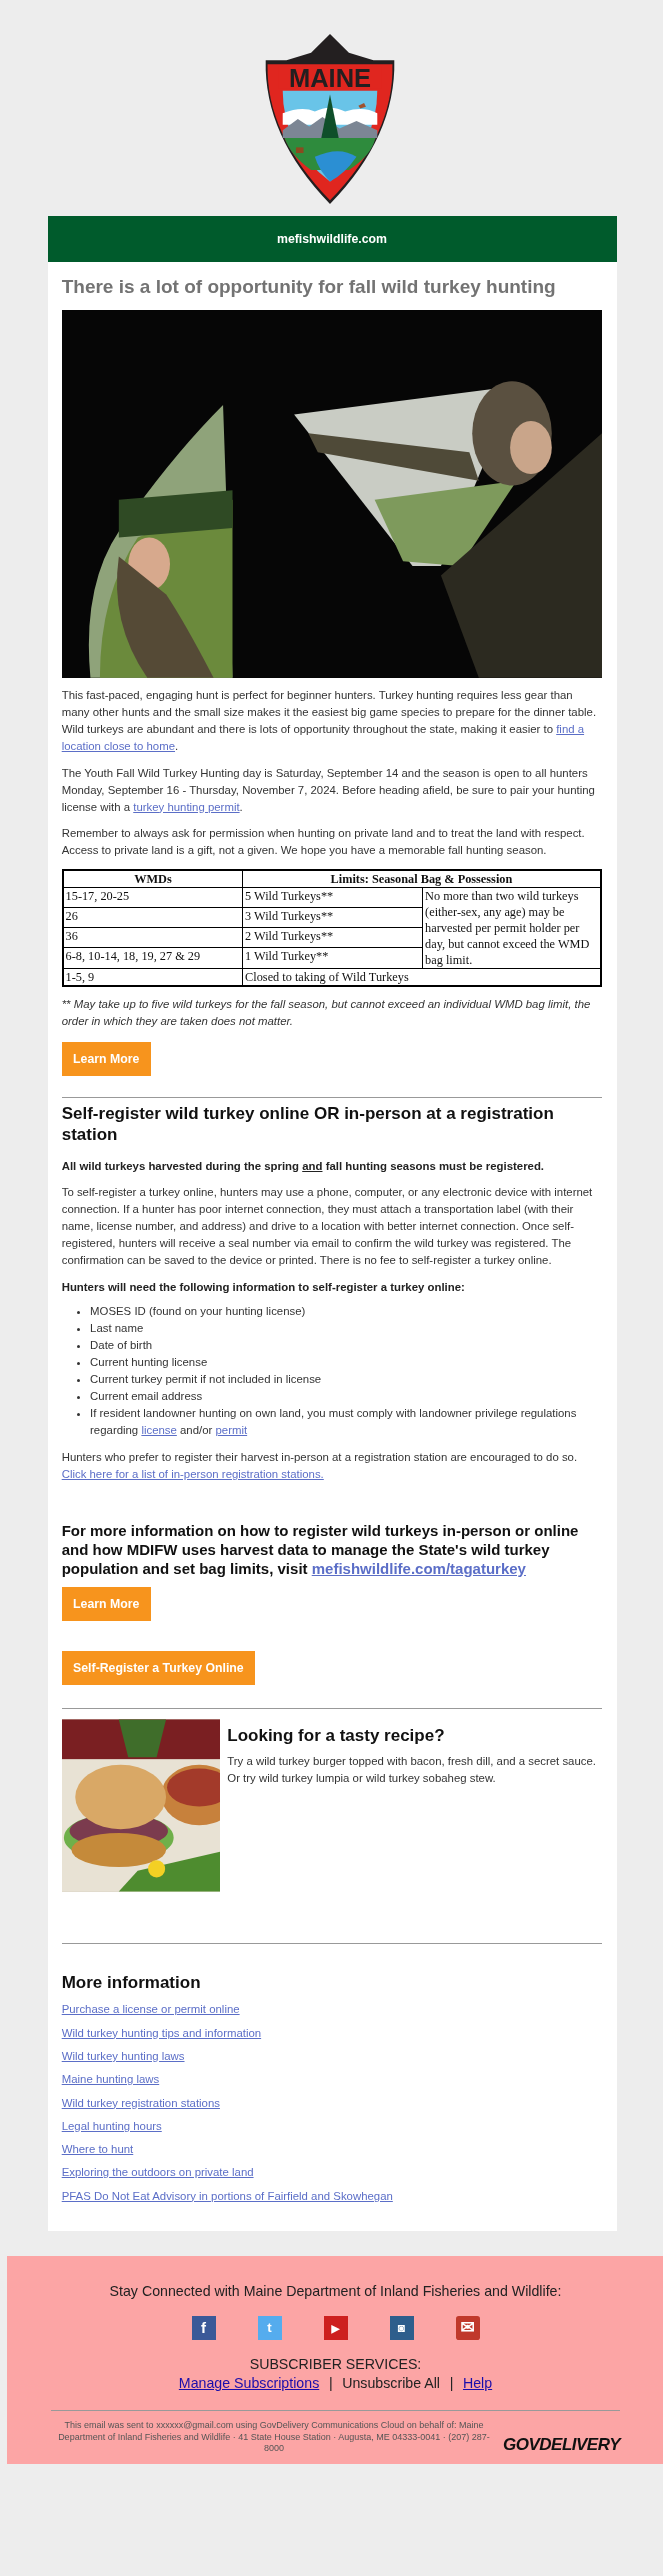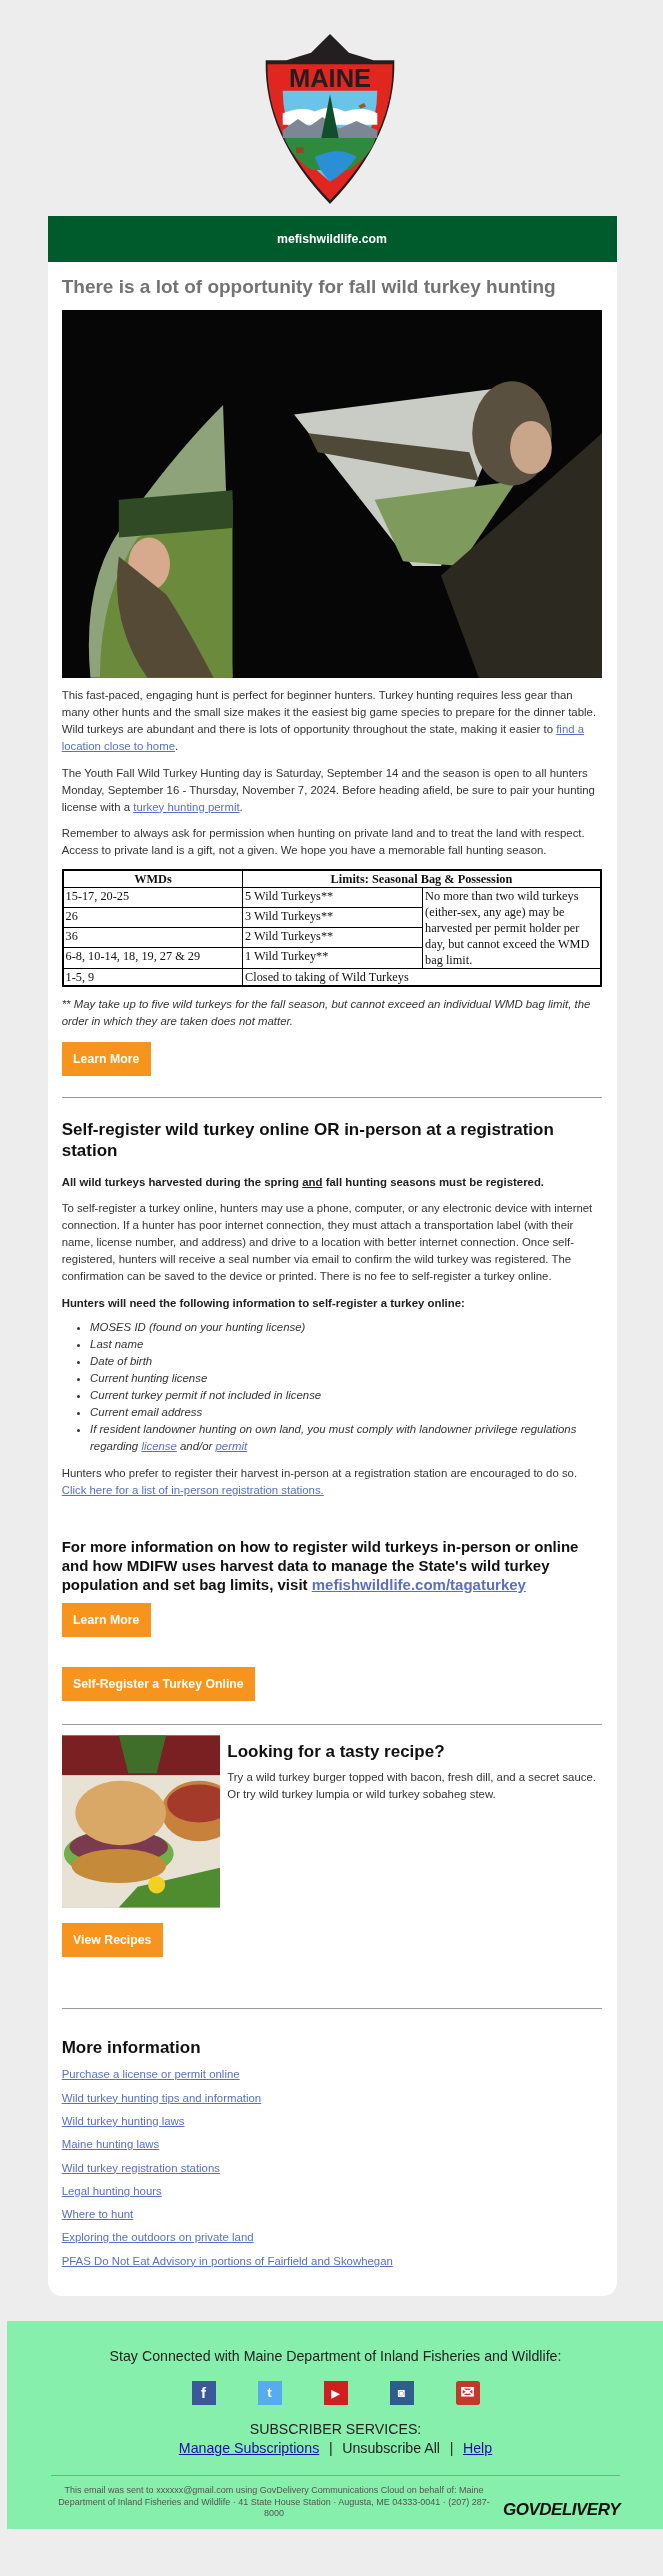--- a/index.html
+++ b/index.html
@@ -3,21 +3,21 @@
 <meta charset="utf-8">
 <style>
   * { box-sizing: border-box; margin: 0; padding: 0; }
   html, body { width: 664px; background: #ededed; }
   body { font-family: "Liberation Sans", sans-serif; color: #222; }
   a { color: #5b6ec7; text-decoration: underline; }
 
   .header { height: 216px; position: relative; }
   .logo { position: absolute; left: 254px; top: 32px; width: 152px; height: 174px; }
 
-  .container { width: 569px; margin: 0 auto; background: #fff; border-radius: 14px; }
+  .container { width: 569px; margin: 0 auto; background: #fff; }
   .greenbar { background: #005b2c; height: 46px; display: flex; align-items: center; justify-content: center; }
   .greenbar a { color: #fff; font-weight: bold; font-size: 12.3px; text-decoration: none; }
 
   .content { padding: 0 14.2px 28.4px 14.2px; }
   h1 { font-size: 19px; font-weight: bold; color: #737373; padding-top: 13.3px; margin-bottom: 11.4px; line-height: 23px; }
   h2 { font-size: 17px; font-weight: bold; color: #111; line-height: 21px; }
 
   .hero { width: 540px; height: 368px; background: #050505; position: relative; overflow: hidden; }
   .p { font-size: 11.4px; line-height: 17px; color: #333; margin-top: 9.5px; }
 
@@ -25,21 +25,21 @@
   table.bag td, table.bag th { border: 0.9px solid #000; padding: 0 1.9px; text-align: left; vertical-align: top; line-height: 16px; color: #111; }
   table.bag th { font-weight: bold; text-align: center; }
 
   .note { font-style: italic; font-size: 11.4px; line-height: 17px; color: #333; margin-top: 9.5px; }
 
   .btn { display: inline-block; background: #f7941d; color: #fff; font-weight: bold; font-size: 12.3px; padding: 0 11.4px; height: 34px; line-height: 34px; text-decoration: none; }
 
   hr.sep { border: none; border-top: 0.9px solid #999; margin: 0; }
 
   ul.needs { margin: 7.6px 0 0 28.4px; font-size: 11.4px; line-height: 17px; color: #333; }
-  ul.needs li { margin: 0; font-style: italic; }
+  ul.needs li { margin: 0; }
 
   .big { font-size: 15px; font-weight: bold; line-height: 19px; color: #111; }
 
   .recipe { display: flex; margin-top: 9.5px; }
   .recipe-img { width: 158px; height: 173px; flex: none; position: relative; overflow: hidden; background: #d8d2c4; }
   .recipe-text { padding-left: 7.6px; }
   .recipe-text h2 { margin-bottom: 7.6px; margin-top: 5.7px; }
 
   .links a { display: block; font-size: 11.4px; line-height: 13.3px; margin-top: 10px; }
 
@@ -138,21 +138,21 @@
       </table>
 
     <p class="note">** May take up to five wild turkeys for the fall season, but cannot exceed an individual WMD bag limit, the order in which they are taken does not matter.</p>
 
     <div style="margin-top:11.4px;">
       <a href="#" class="btn">Learn More</a>
     </div>
 
     <hr class="sep" style="margin-top:21px;">
 
-    <h2 style="margin-top:21px;">Self-register wild turkey online OR in-person at a registration station</h2>
+    <h2 style="margin-top:5px;">Self-register wild turkey online OR in-person at a registration station</h2>
 
     <p class="p" style="font-weight:bold;color:#222;margin-top:13.3px;">
       <span>All wild turkeys harvested during the spring </span><u>and</u><span> fall hunting seasons must be registered.</span>
     </p>
     <p class="p">To self-register a turkey online, hunters may use a phone, computer, or any electronic device with internet connection. If a hunter has poor internet connection, they must attach a transportation label (with their name, license number, and address) and drive to a location with better internet connection. Once self-registered, hunters will receive a seal number via email to confirm the wild turkey was registered. The confirmation can be saved to the device or printed. There is no fee to self-register a turkey online.</p>
     <p class="p" style="font-weight:bold;color:#222;">Hunters will need the following information to self-register a turkey online:</p>
 
     <ul class="needs">
       <li>MOSES ID (found on your hunting license)</li>
       <li>Last name</li>
@@ -197,44 +197,41 @@
           <path d="M80 160 L167 140 L167 182 L60 182 Z" fill="#4e8c2f"></path>
           <circle cx="100" cy="158" r="9" fill="#f3d024"></circle>
         </svg>
       </div>
       <div class="recipe-text">
         <h2>Looking for a tasty recipe?</h2>
         <p class="p" style="margin-top:0;">Try a wild turkey burger topped with bacon, fresh dill, and a secret sauce. Or try wild turkey lumpia or wild turkey sobaheg stew.</p>
       </div>
     </div>
 
-    <div style="margin-top:15px;">
-      <a href="#" class="btn">View Recipes</a>
-    </div>
 
     <hr class="sep" style="margin-top:51px;">
 
     <h2 style="margin-top:28.4px;">More information</h2>
     <div class="links">
       <a href="#">Purchase a license or permit online</a>
       <a href="#">Wild turkey hunting tips and information</a>
       <a href="#">Wild turkey hunting laws</a>
       <a href="#">Maine hunting laws</a>
       <a href="#">Wild turkey registration stations</a>
       <a href="#">Legal hunting hours</a>
       <a href="#">Where to hunt</a>
       <a href="#">Exploring the outdoors on private land</a>
       <a href="#">PFAS Do Not Eat Advisory in portions of Fairfield and Skowhegan</a>
     </div>
   </div>
 </div>
 
 <div style="height:25px;"></div>
 
-<div class="footer" style="background:#86efac;margin-left:7px;">
+<div class="footer" style="background:#fca5a5;margin-left:7px;">
   <div class="stay">Stay Connected with Maine Department of Inland Fisheries and Wildlife:</div>
   <div class="socials">
     <a href="#" class="soc" style="background:#3b5998;text-decoration:none;">f</a>
     <a href="#" class="soc" style="background:#55acee;text-decoration:none;font-size:13.3px;">t</a>
     <a href="#" class="soc" style="background:#cd201f;text-decoration:none;font-size:10.4px;">▶</a>
     <a href="#" class="soc" style="background:#2e5e8c;text-decoration:none;font-size:12.3px;">◙</a>
     <a href="#" class="soc" style="background:#c0392b;text-decoration:none;font-size:17px;border-radius:2.8px;">✉</a>
   </div>
   <div class="subsvc">
     <div>SUBSCRIBER SERVICES:</div>

